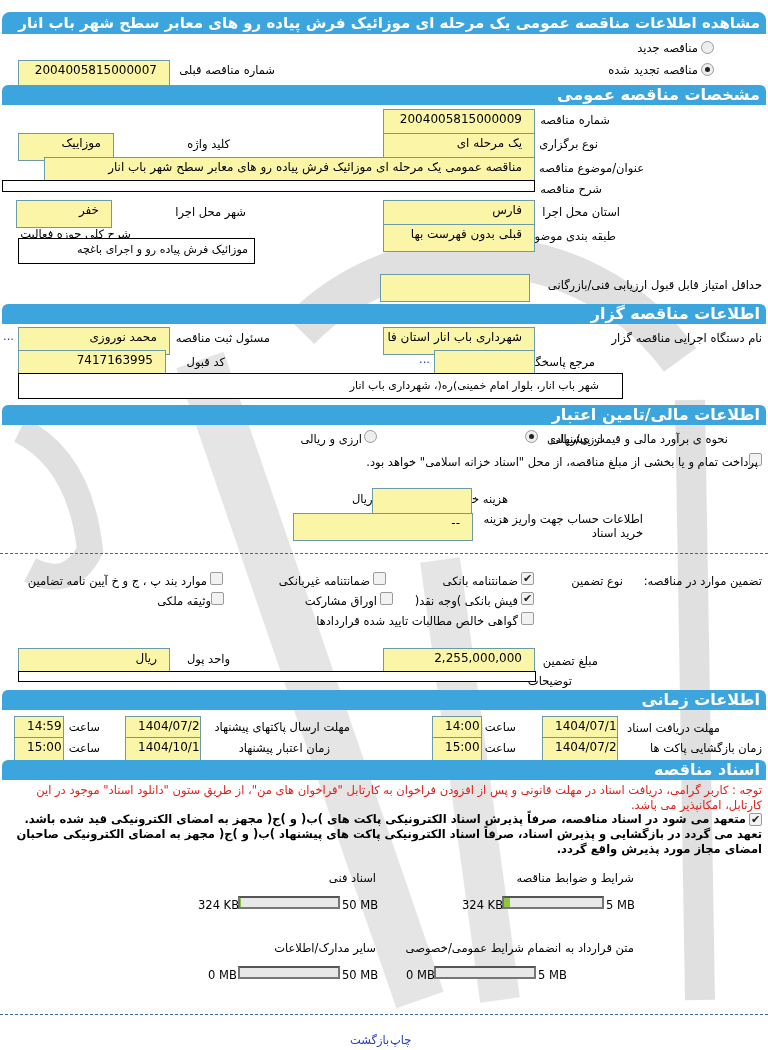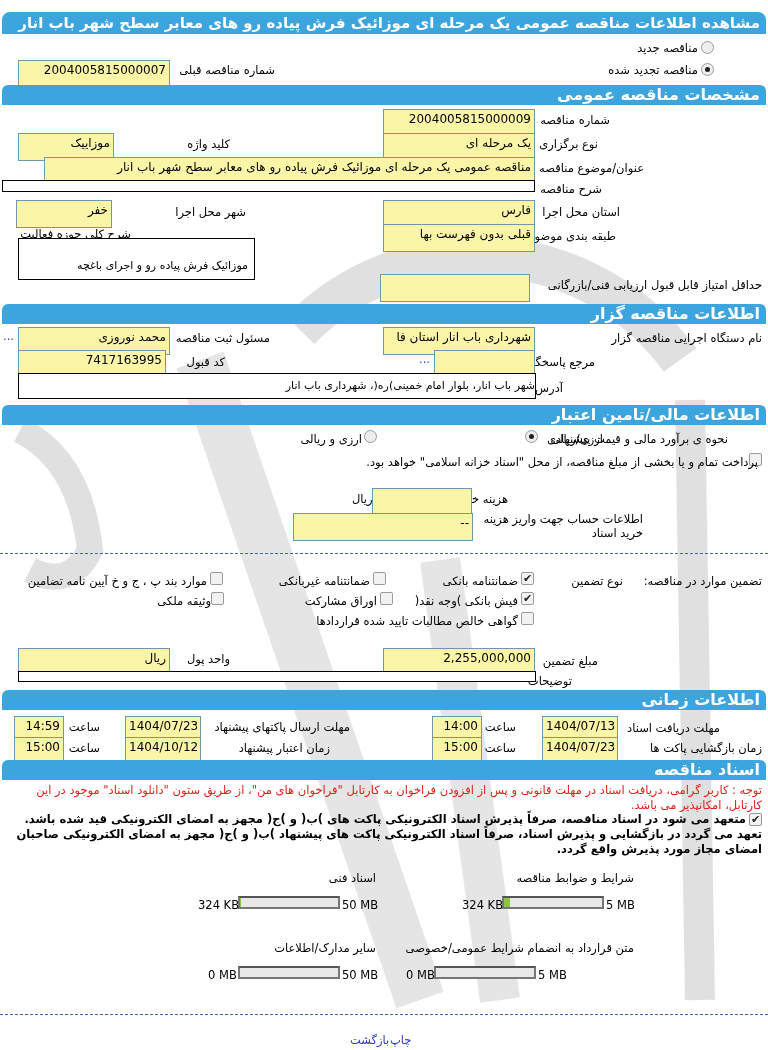--- a/index.html
+++ b/index.html
@@ -1,21 +1,21 @@
 <!DOCTYPE html>
 <html><head>
 <meta charset="utf-8">
 <style>
   * { box-sizing: border-box; margin: 0; padding: 0; }
   html, body { width: 768px; height: 1050px; background: #fff; overflow: hidden; }
   body { font-family: "DejaVu Sans", sans-serif; font-size: 11px; color: #000; direction: rtl; position: relative; }
   .abs { position: absolute; }
   .bar { position: absolute; right: 2px; left: 2px; height: 20px; background: #3da5dd; color: #fff; font-weight: bold; font-size: 16px; padding-right: 6px; line-height: 20px; border-radius: 6px 6px 0 0; }
   .bar.main { top: 12px; height: 22px; line-height: 22px; font-size: 15px; border-radius: 8px 8px 0 0; }
-  .field { position: absolute; background: #fbf5a8; border: 1px solid #6c9aa6; height: 28px; line-height: 18px; padding: 0 3px; font-size: 12px; white-space: nowrap; overflow: hidden; text-align: right; direction: rtl; }
+  .field { position: absolute; background: #fbf5a8; border: 1px solid #6c9aa6; height: 28px; line-height: 18px; padding: 0 12px; font-size: 12px; white-space: nowrap; overflow: hidden; text-align: right; direction: rtl; }
   .field.ltr { direction: ltr; text-align: right; }
   .box { position: absolute; background: #fff; border: 1px solid #000; }
   .lbl { position: absolute; white-space: nowrap; font-size: 11.5px; }
   .radio { position: absolute; width: 13px; height: 13px; border-radius: 50%; border: 1px solid #9a9a9a; background: #eee; }
   .radio.on::after { content: ""; position: absolute; left: 3px; top: 3px; width: 5px; height: 5px; border-radius: 50%; background: #222; }
   .chk { position: absolute; width: 13px; height: 13px; border: 1px solid #9a9a9a; background: #f2f2f2; border-radius: 2px; font-size: 11px; line-height: 11px; text-align: center; color: #222; }
   .dash { position: absolute; left: 0; right: 0; border-top: 1px dashed #3b6aa0; }
   .red { color: #e0201b; }
   .bold { font-weight: bold; }
   .prog { position: absolute; height: 13px; border: 2px solid #777; border-top-color: #555; background: #e8e8e8; }
@@ -64,21 +64,21 @@
 <div class="box" style="left:2px;top:180px;width:533px;height:12px"></div>
 
 <span class="lbl" style="right:148px;top:205px">استان محل اجرا</span>
 <div class="field" style="left:383px;top:200px;width:152px">فارس</div>
 <span class="lbl" style="right:522px;top:205px">شهر محل اجرا</span>
 <div class="field" style="left:16px;top:200px;width:96px">خفر</div>
 
 <span class="lbl" style="right:152px;top:229px">طبقه بندی موضوعی</span>
 <div class="field" style="left:383px;top:224px;width:152px">قبلی بدون فهرست بها</div>
 <span class="lbl" style="right:637px;top:227px;text-decoration:underline">شرح کلی حوزه فعالیت</span>
-<div class="box" style="left:18px;top:238px;width:237px;height:26px;padding:20px 6px;text-align:right">
+<div class="box" style="left:18px;top:238px;width:237px;height:26px;padding:4px 6px;text-align:right">
   <span>موزائیک فرش پیاده رو و اجرای باغچه</span>
 </div>
 
 <span class="lbl" style="right:6px;top:278px">حداقل امتیاز قابل قبول ارزیابی فنی/بازرگانی</span>
 <div class="field" style="left:380px;top:274px;width:150px"></div>
 
 <div class="bar" style="top:304px">
   <span>اطلاعات مناقصه گزار</span>
 </div>
 
@@ -88,21 +88,21 @@
 <div class="field" style="left:18px;top:327px;width:152px">محمد نوروزی</div>
 <span class="lbl link" style="left:3px;top:329px">...</span>
 
 <span class="lbl" style="right:173px;top:355px">مرجع پاسخگویی</span>
 <div class="field" style="left:434px;top:350px;width:101px"></div>
 <span class="lbl link" style="left:419px;top:352px">...</span>
 <span class="lbl" style="right:543px;top:355px">کد قبول</span>
 <div class="field ltr" style="left:18px;top:350px;width:148px">7417163995</div>
 
 <span class="lbl" style="right:205px;top:381px">آدرس</span>
-<div class="box" style="left:18px;top:373px;width:518px;height:26px;padding:5px 0;text-align:right">
+<div class="box" style="left:18px;top:373px;width:605px;height:26px;padding:5px 23px;text-align:right">
   <span>شهر باب انار، بلوار امام خمینی)ره(، شهرداری باب انار</span>
 </div>
 
 <div class="bar" style="top:405px">
   <span>اطلاعات مالی/تامین اعتبار</span>
 </div>
 
 <span class="lbl" style="right:40px;top:432px">نحوه ی برآورد مالی و قیمت پیشنهادی</span>
 <span class="radio on" style="right:230px;top:430px"></span>
 <span class="lbl" style="right:165px;top:432px">ارزی/ریالی</span>

